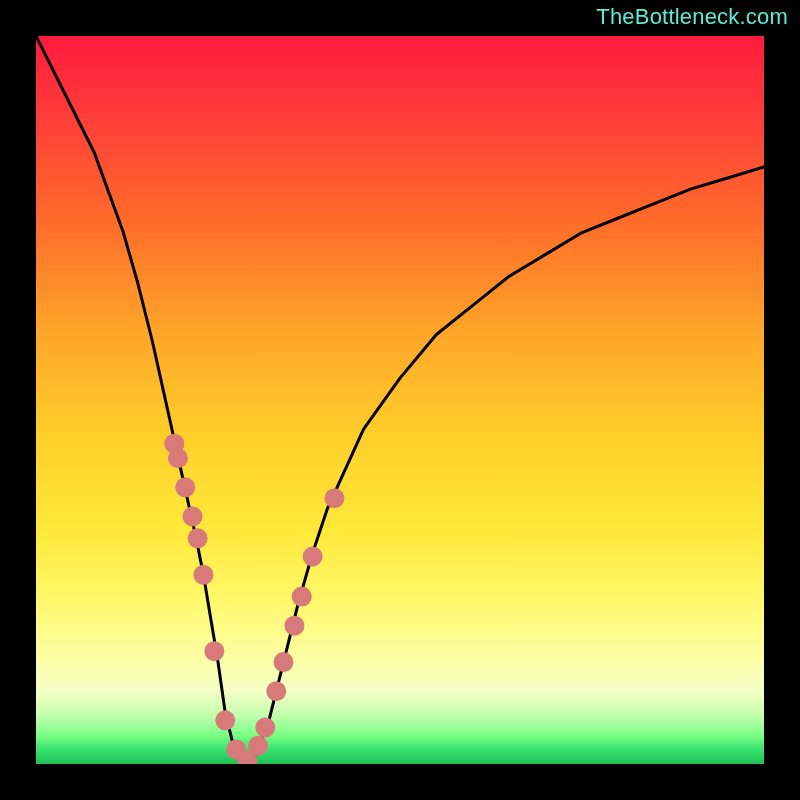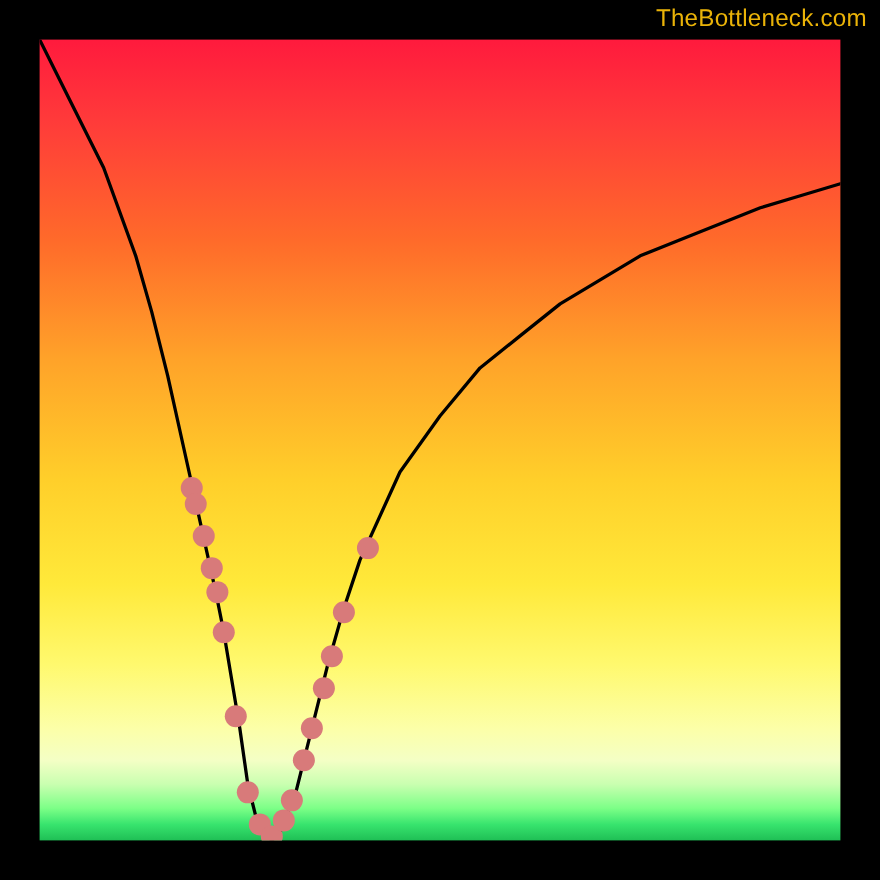--- a/index.html
+++ b/index.html
@@ -45,21 +45,21 @@
     position: absolute;
     top: 0;
     left: 0;
     width: 728px;
     height: 728px;
   }
   .watermark {
     position: absolute;
     top: 4px;
     right: 12px;
-    color: #eab308;
+    color: #5eead4;
     font-size: 22px;
     font-weight: 500;
     letter-spacing: 0.2px;
     user-select: none;
   }
 </style>
 </head>
 <body>
 
 <div class="frame">

